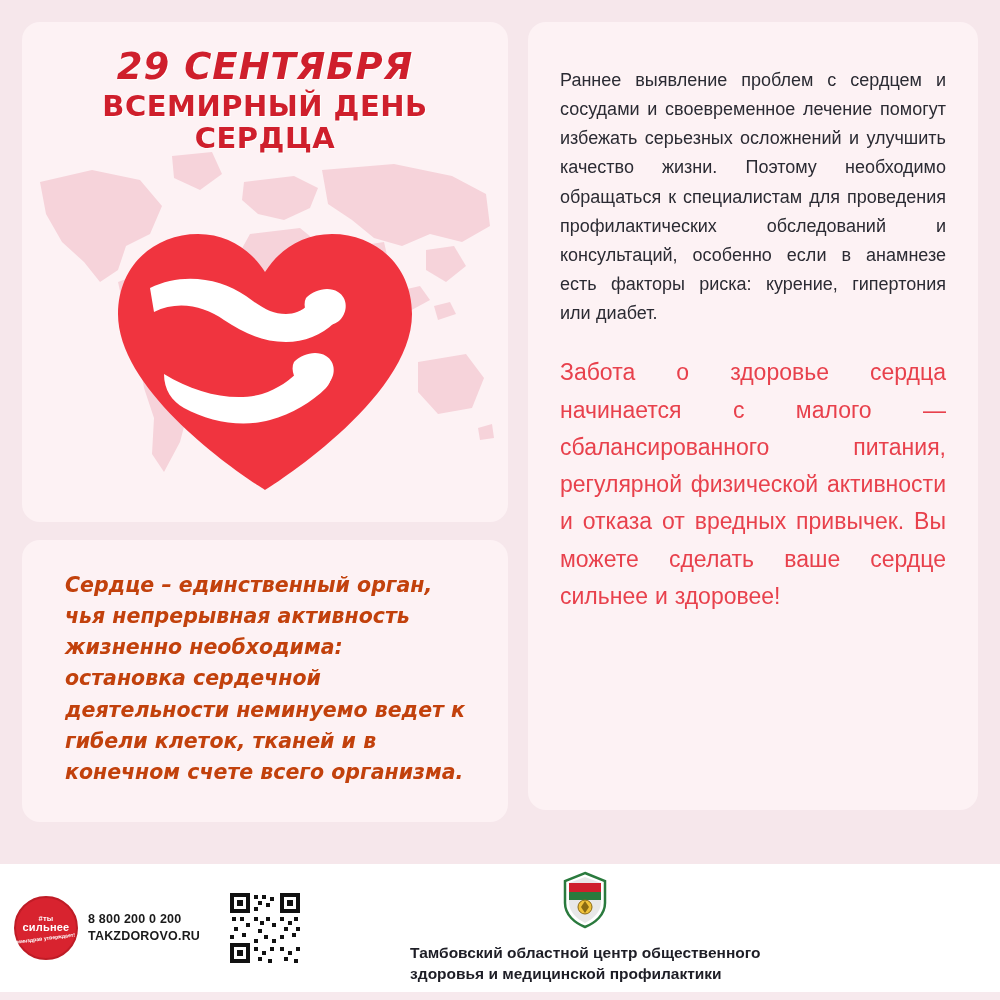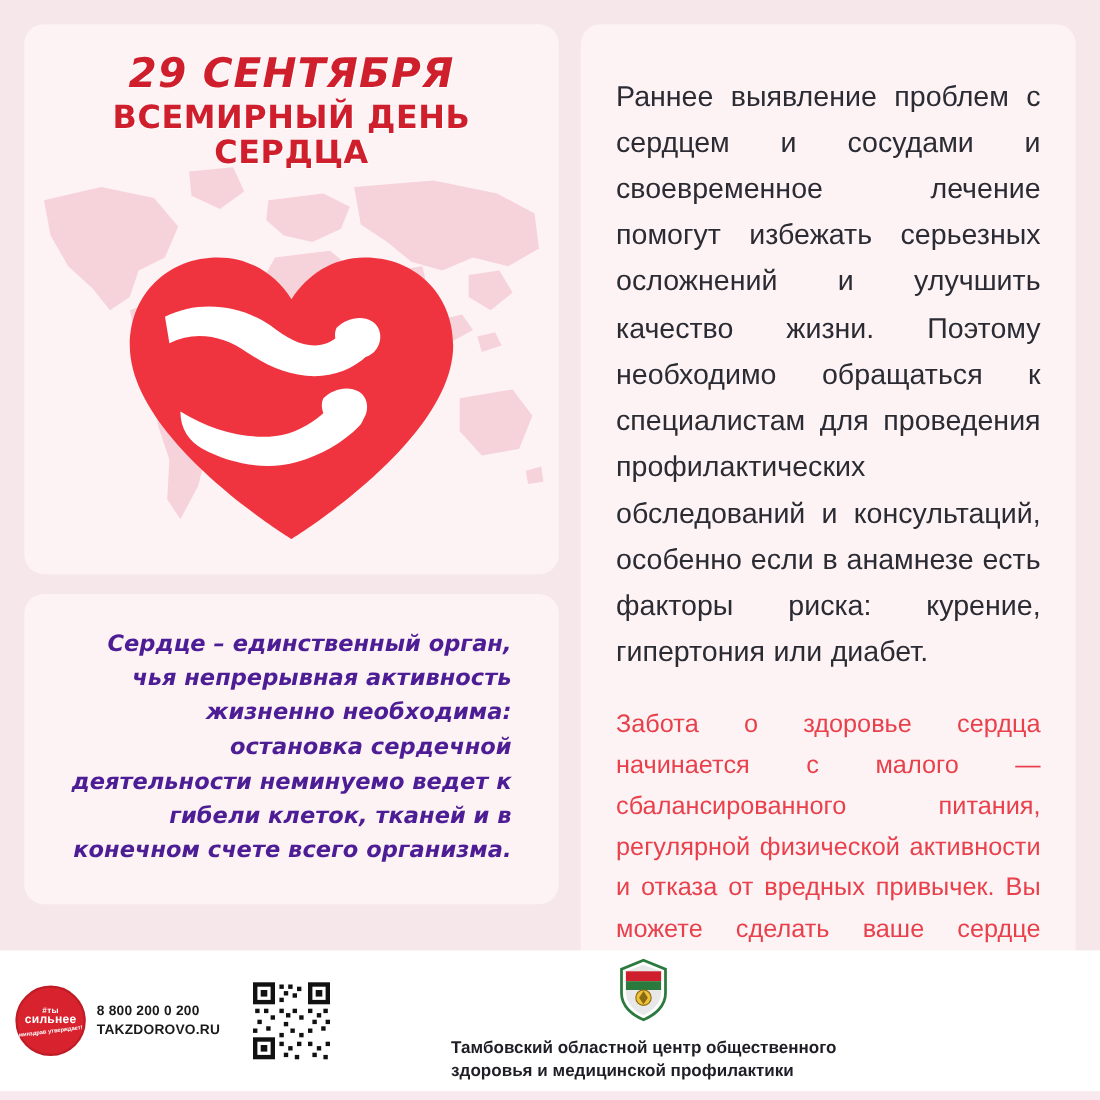--- a/index.html
+++ b/index.html
@@ -80,41 +80,41 @@
     width: 486px;
     background: #fdf2f4;
     border-radius: 18px;
     padding: 30px 34px 34px 34px;
     min-height: 270px;
     display: flex;
     align-items: center;
     justify-content: center;
   }
   .quote-text {
-    color: #4c1d95;
+    color: #c2410c;
     font-family: "DejaVu Sans", sans-serif;
     font-weight: bold;
     font-style: italic;
     font-size: 20.5px;
     line-height: 1.52;
-    text-align: right;
+    text-align: left;
     white-space: pre-line;
   }
 
   
   .text-card {
     width: 450px;
     min-height: 788px;
     background: #fdf2f4;
     border-radius: 18px;
     padding: 44px 32px 40px 32px;
   }
   .para-dark {
     color: #2b2b33;
-    font-size: 26px;
+    font-size: 18px;
     line-height: 1.62;
     text-align: justify;
     text-align-last: left;
     word-spacing: 0.5px;
   }
   .para-red {
     color: #e8414c;
     font-size: 23px;
     line-height: 1.62;
     text-align: justify;

